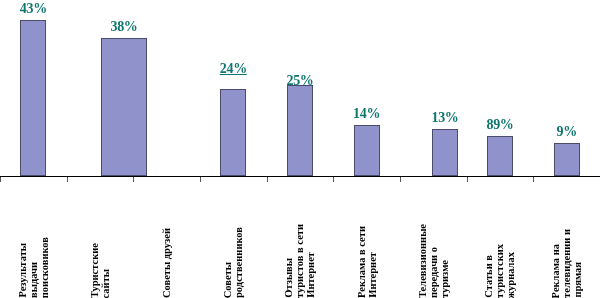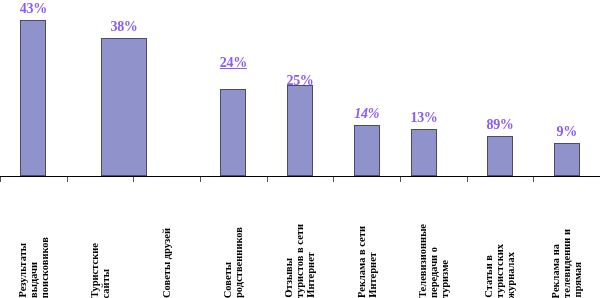--- a/index.html
+++ b/index.html
@@ -45,21 +45,21 @@
         rgba(255,255,255,0.0) 100%);
   }
   .bar-value {
     position: absolute;
     left: 50%;
     transform: translateX(-50%);
     white-space: nowrap;
     font-family: "Liberation Serif", serif;
     font-weight: bold;
     font-size: 14px;
-    color: #8b5cf6;
+    color: #0f766e;
     letter-spacing: -0.3px;
   }
   #axis-line {
     position: absolute;
     left: 0;
     top: 176px;
     width: 600px;
     height: 1px;
     background: #000000;
   }
@@ -108,31 +108,31 @@
       <div class="bar-group" style="left: 20.3333px; width: 26px;">
         <div class="bar" style="height: 156.09px; background: rgb(144, 146, 204); border-color: rgb(75, 75, 107);"></div>
         <div class="bar-value" style="bottom: 159.09px;">43%</div>
       </div>
       <div class="bar-group" style="left: 101px; width: 46px;">
         <div class="bar" style="height: 137.94px; background: rgb(144, 146, 204); border-color: rgb(75, 75, 107);"></div>
         <div class="bar-value" style="bottom: 140.94px;">38%</div>
       </div>
       <div class="bar-group" style="left: 220.333px; width: 26px;">
         <div class="bar" style="height: 87.12px; background: rgb(144, 146, 204); border-color: rgb(75, 75, 107);"></div>
-        <div class="bar-value" style="bottom: 105px; text-decoration: underline;">24%</div>
+        <div class="bar-value" style="bottom: 99px; text-decoration: underline;">24%</div>
       </div>
       <div class="bar-group" style="left: 287px; width: 26px;">
         <div class="bar" style="height: 90.75px; background: rgb(144, 146, 204); border-color: rgb(75, 75, 107);"></div>
         <div class="bar-value" style="bottom: 87px;">25%</div>
       </div>
-      <div class="bar-group" style="left: 353.667px; width: 26px; font-style: italic;">
+      <div class="bar-group" style="left: 353.667px; width: 26px;">
         <div class="bar" style="height: 50.82px; background: rgb(144, 146, 204); border-color: rgb(75, 75, 107);"></div>
         <div class="bar-value" style="bottom: 53.82px;">14%</div>
       </div>
-      <div class="bar-group" style="left: 411px; width: 26px; text-align: center;">
+      <div class="bar-group" style="left: 432px; width: 26px; text-align: center;">
         <div class="bar" style="height: 47.19px; background: rgb(144, 146, 204); border-color: rgb(75, 75, 107);"></div>
         <div class="bar-value" style="bottom: 50.19px;">13%</div>
       </div>
       <div class="bar-group" style="left: 487px; width: 26px;">
         <div class="bar" style="height: 39.93px; background: rgb(144, 146, 204); border-color: rgb(75, 75, 107);"></div>
         <div class="bar-value" style="bottom: 42.93px;">89%</div>
       </div>
       <div class="bar-group" style="left: 553.667px; width: 26px;">
         <div class="bar" style="height: 32.67px; background: rgb(144, 146, 204); border-color: rgb(75, 75, 107);"></div>
         <div class="bar-value" style="bottom: 35.67px;">9%</div>

